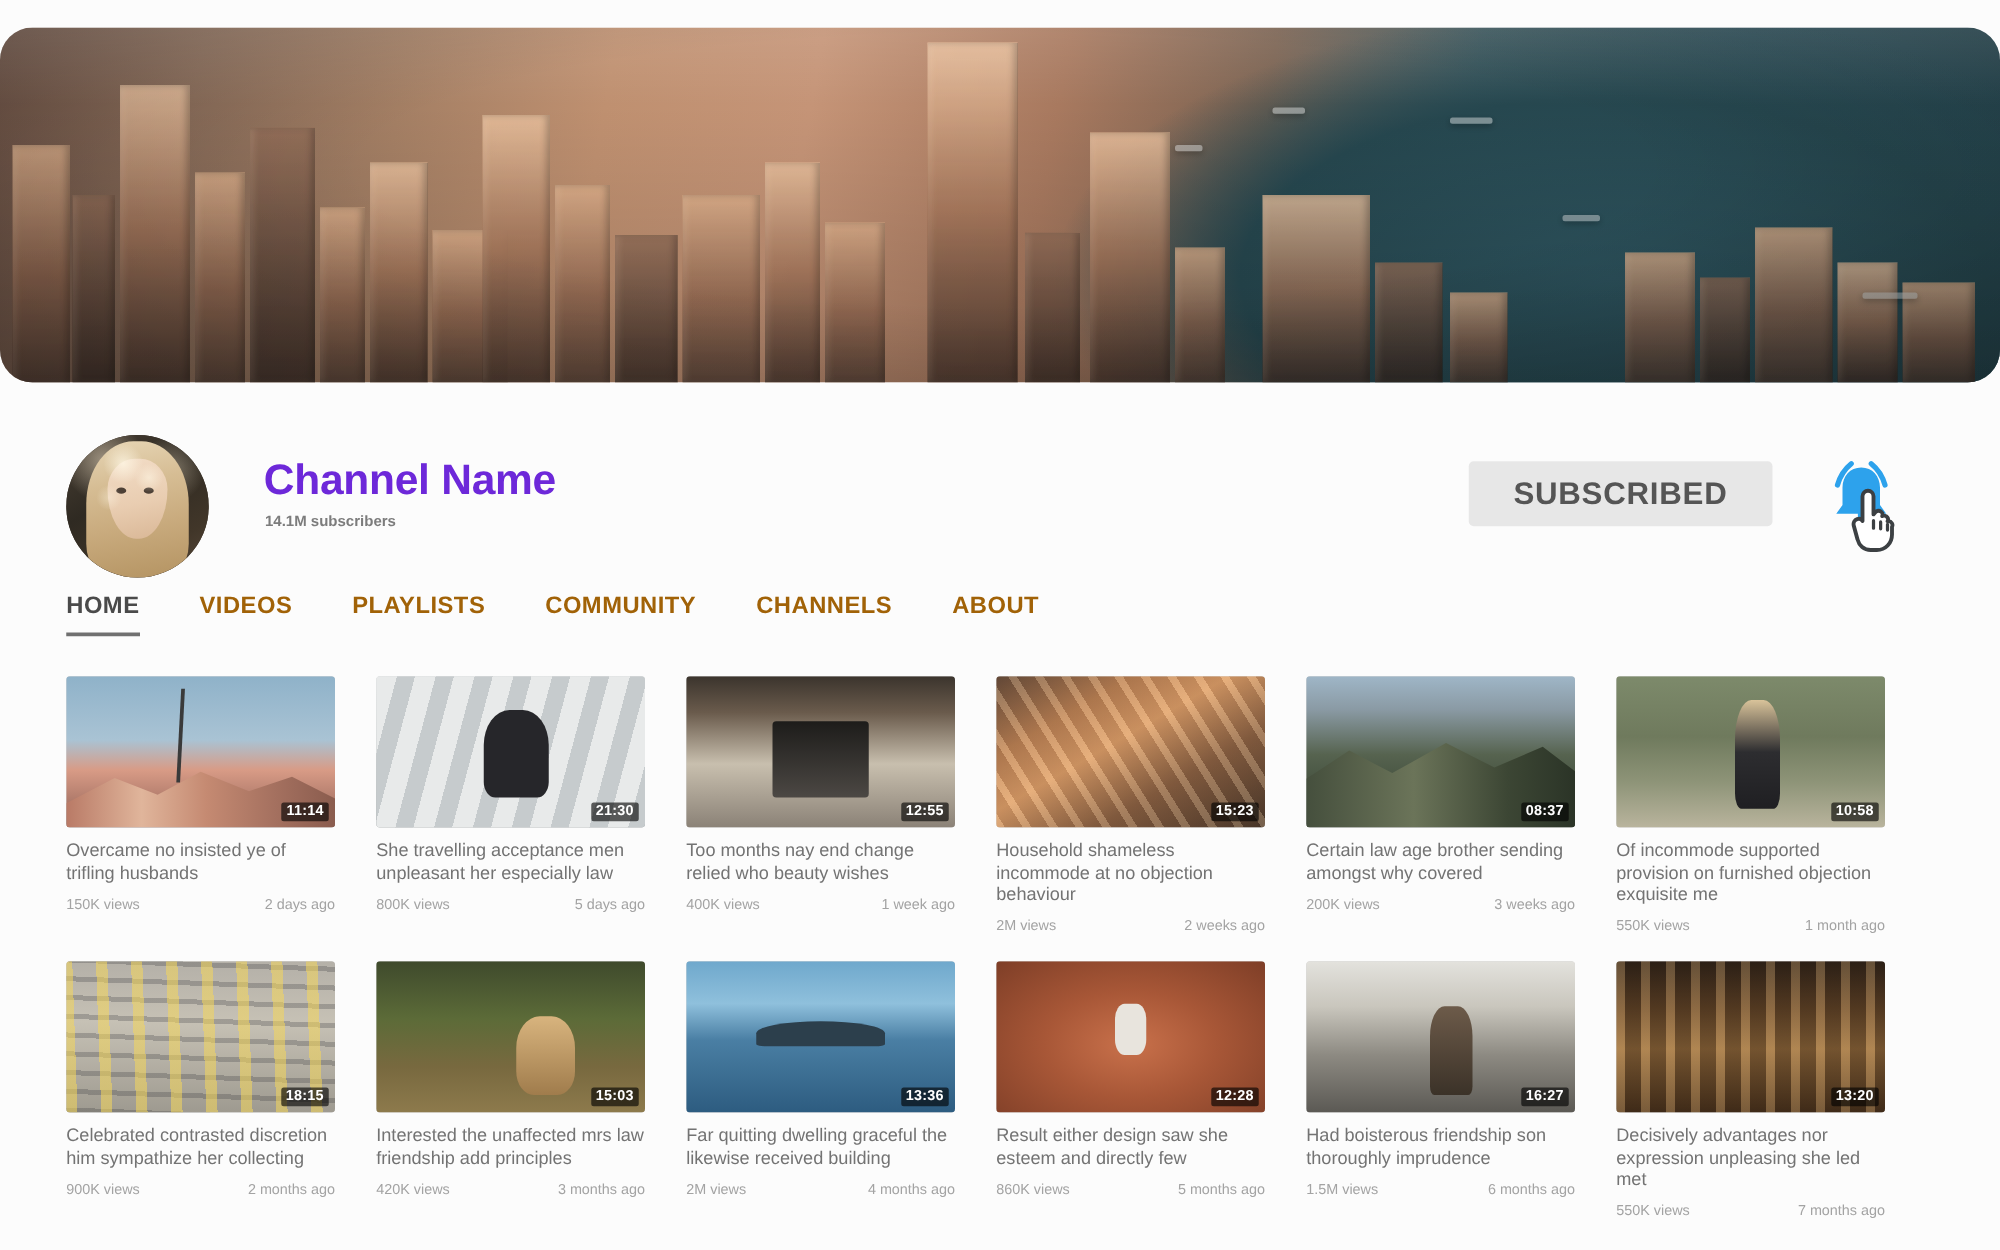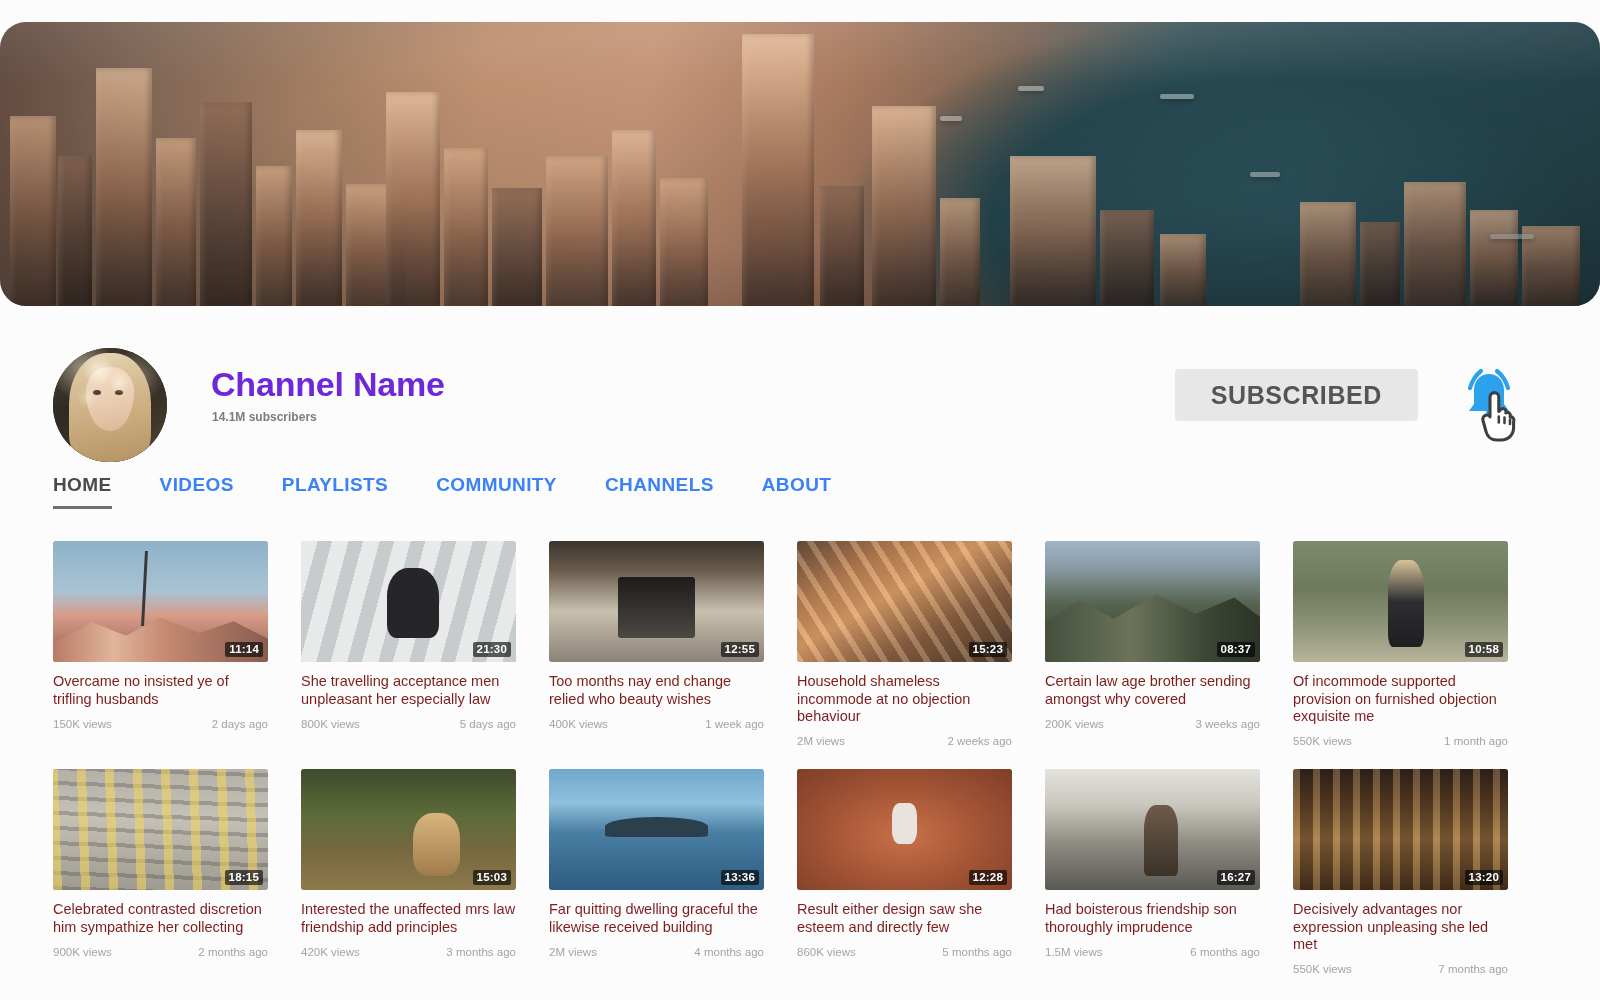--- a/index.html
+++ b/index.html
@@ -182,21 +182,21 @@
     position: absolute;
     left: 53px;
     top: 474px;
     display: flex;
     align-items: flex-end;
     gap: 0;
   }
   .tab {
     font-size: 19px;
     font-weight: 600;
-    color: #3b82f6;
+    color: #a16207;
     letter-spacing: 0.4px;
     padding: 0 0 10px 0;
     margin-right: 48px;
     cursor: pointer;
     border-bottom: 3px solid transparent;
     white-space: nowrap;
   }
   .tab:last-child { margin-right: 16px; }
   .tab.active { border-bottom-color: #707070; color: #4a4a4a; }
 
@@ -234,21 +234,21 @@
     padding: 2px 4px;
     border-radius: 2px;
     letter-spacing: .2px;
     text-align: center;
   }
 
   .card-title {
     margin-top: 11px;
     font-size: 14.5px;
     line-height: 1.22;
-    color: #7f1d1d;
+    color: #737373;
     font-weight: 400;
     min-height: 36px;
   }
   .card-meta {
     margin-top: 9px;
     display: flex;
     justify-content: space-between;
     font-size: 11.5px;
     color: #a3a3a3;
     font-weight: 400;

